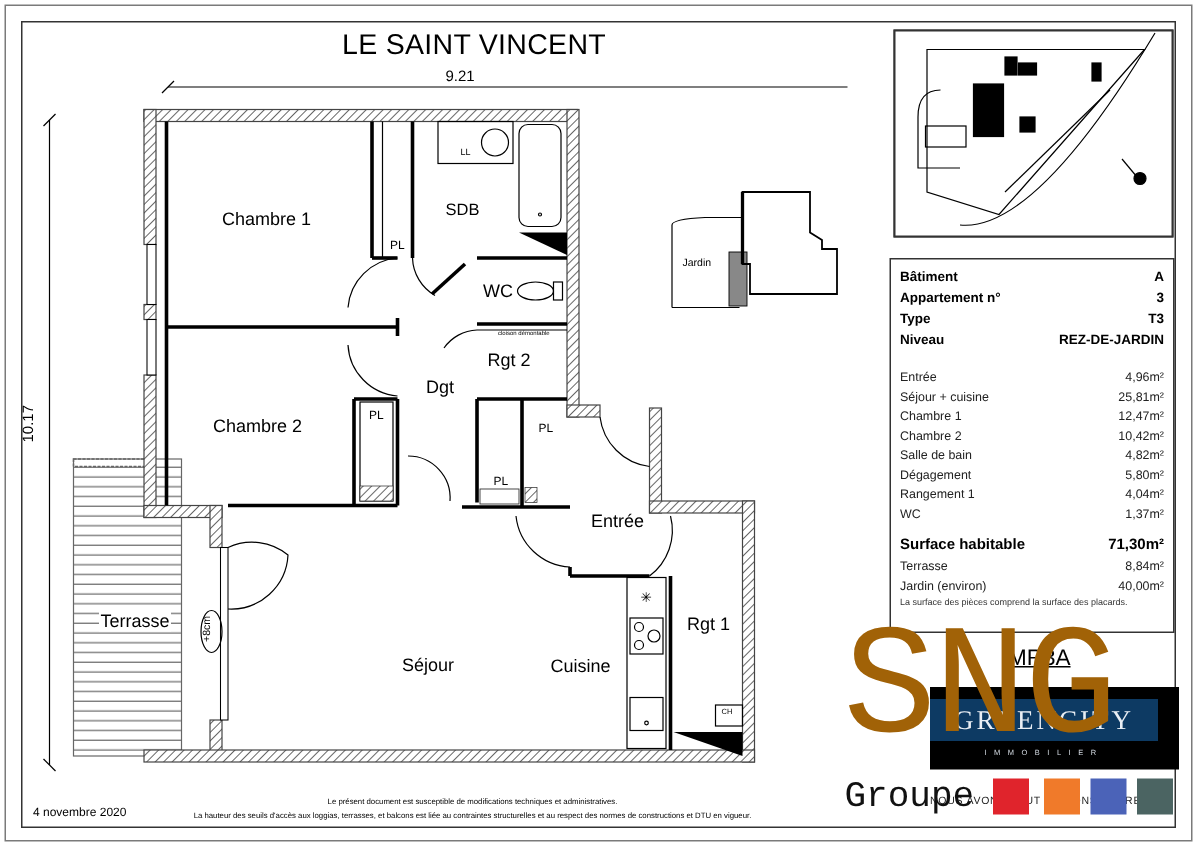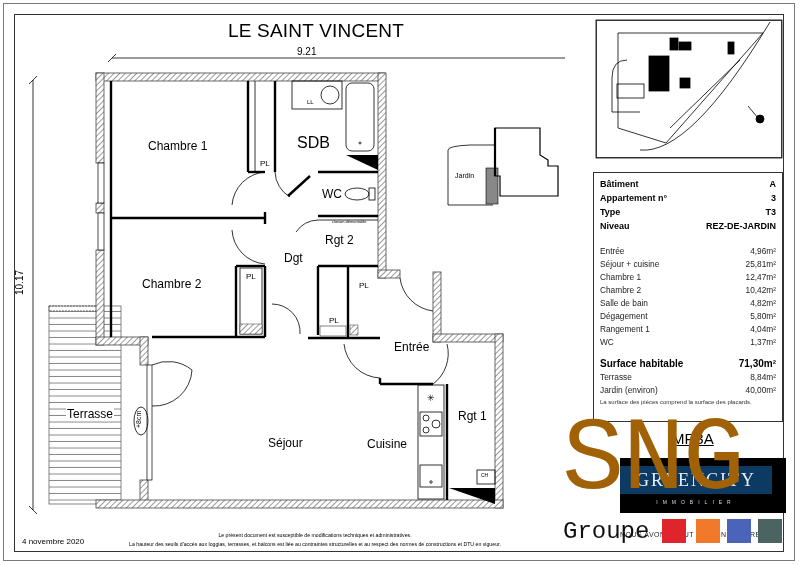--- a/index.html
+++ b/index.html
@@ -201,21 +201,21 @@
     <line x1="748" y1="106" x2="758" y2="118"></line>
     <circle cx="760" cy="119" r="4" fill="#000"></circle>
   </g>
 </svg>
 
 <div style="position:absolute;left:297px;top:46px;font-size:10px;">9.21</div>
 <div style="position:absolute;left:14px;top:295px;font-size:10px;transform:rotate(-90deg);transform-origin:left top;width:40px;">10.17</div>
 
 <div style="position:absolute;left:148px;top:139px;font-size:12px;">Chambre 1</div>
 <div style="position:absolute;left:142px;top:277px;font-size:12px;">Chambre 2</div>
-<div style="position:absolute;left:297px;top:134px;font-size:16px;">SDB</div>
+<div style="position:absolute;left:297px;top:134px;font-size:11px;">SDB</div>
 <div style="position:absolute;left:322px;top:187px;font-size:12px;">WC</div>
 <div style="position:absolute;left:325px;top:233px;font-size:12px;">Rgt 2</div>
 <div style="position:absolute;left:284px;top:251px;font-size:12px;">Dgt</div>
 <div style="position:absolute;left:394px;top:340px;font-size:12px;">Entrée</div>
 <div style="position:absolute;left:268px;top:436px;font-size:12px;">Séjour</div>
 <div style="position:absolute;left:367px;top:437px;font-size:12px;text-align:center;">Cuisine</div>
 <div style="position:absolute;left:458px;top:409px;font-size:12px;">Rgt 1</div>
 <div style="position:absolute;left:66px;top:407px;font-size:12px;background:#fff;padding:0 1px;">Terrasse</div>
 
 <div style="position:absolute;left:260px;top:159px;font-size:8px;">PL</div>

